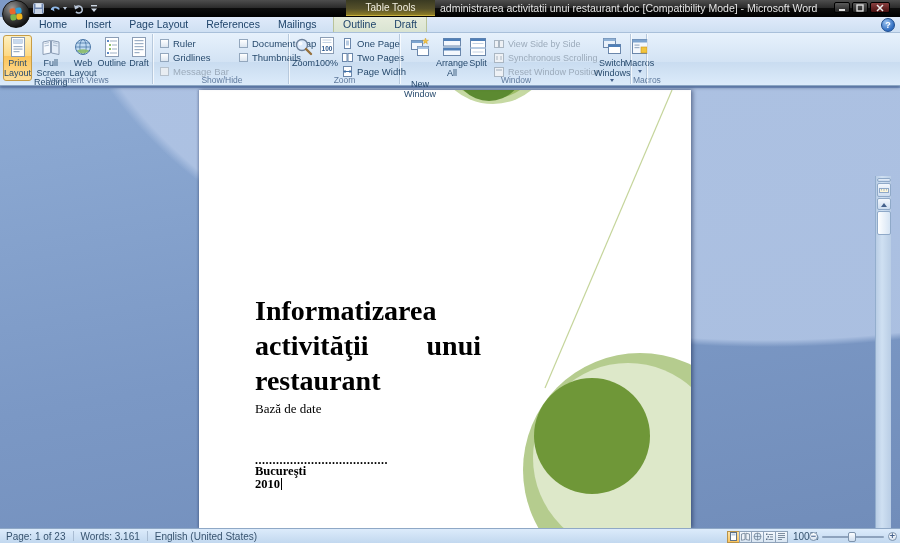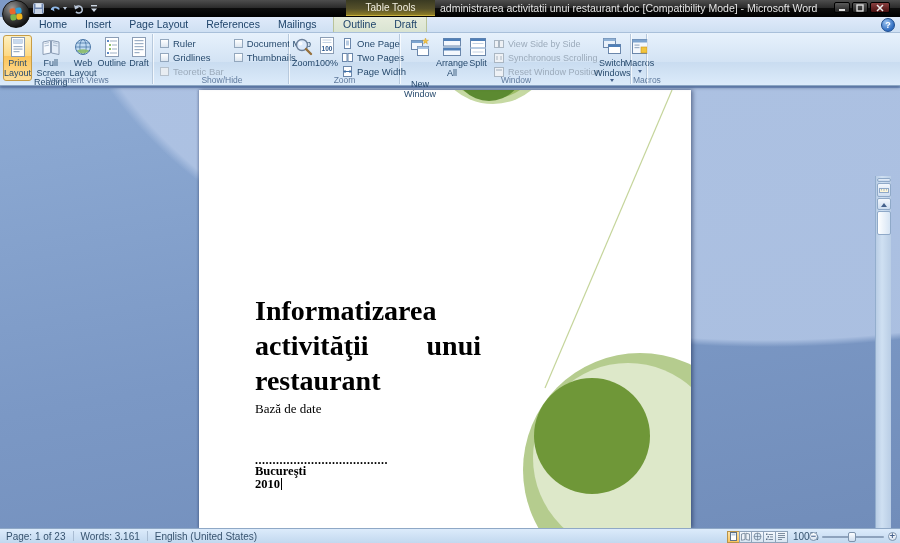--- a/index.html
+++ b/index.html
@@ -250,21 +250,21 @@
           <div class="chkrow">
             <span class="chkbox"></span>
             <span>Ruler</span>
           </div>
           <div class="chkrow">
             <span class="chkbox"></span>
             <span>Gridlines</span>
           </div>
           <div class="chkrow disabled">
             <span class="chkbox"></span>
-            <span>Teoretic Bar</span>
+            <span>Message Bar</span>
           </div>
         </div>
         <div class="stack" style="padding-top:0;">
           <div class="chkrow">
             <span class="chkbox"></span>
             <span>Document Map</span>
           </div>
           <div class="chkrow">
             <span class="chkbox"></span>
             <span>Thumbnails</span>

